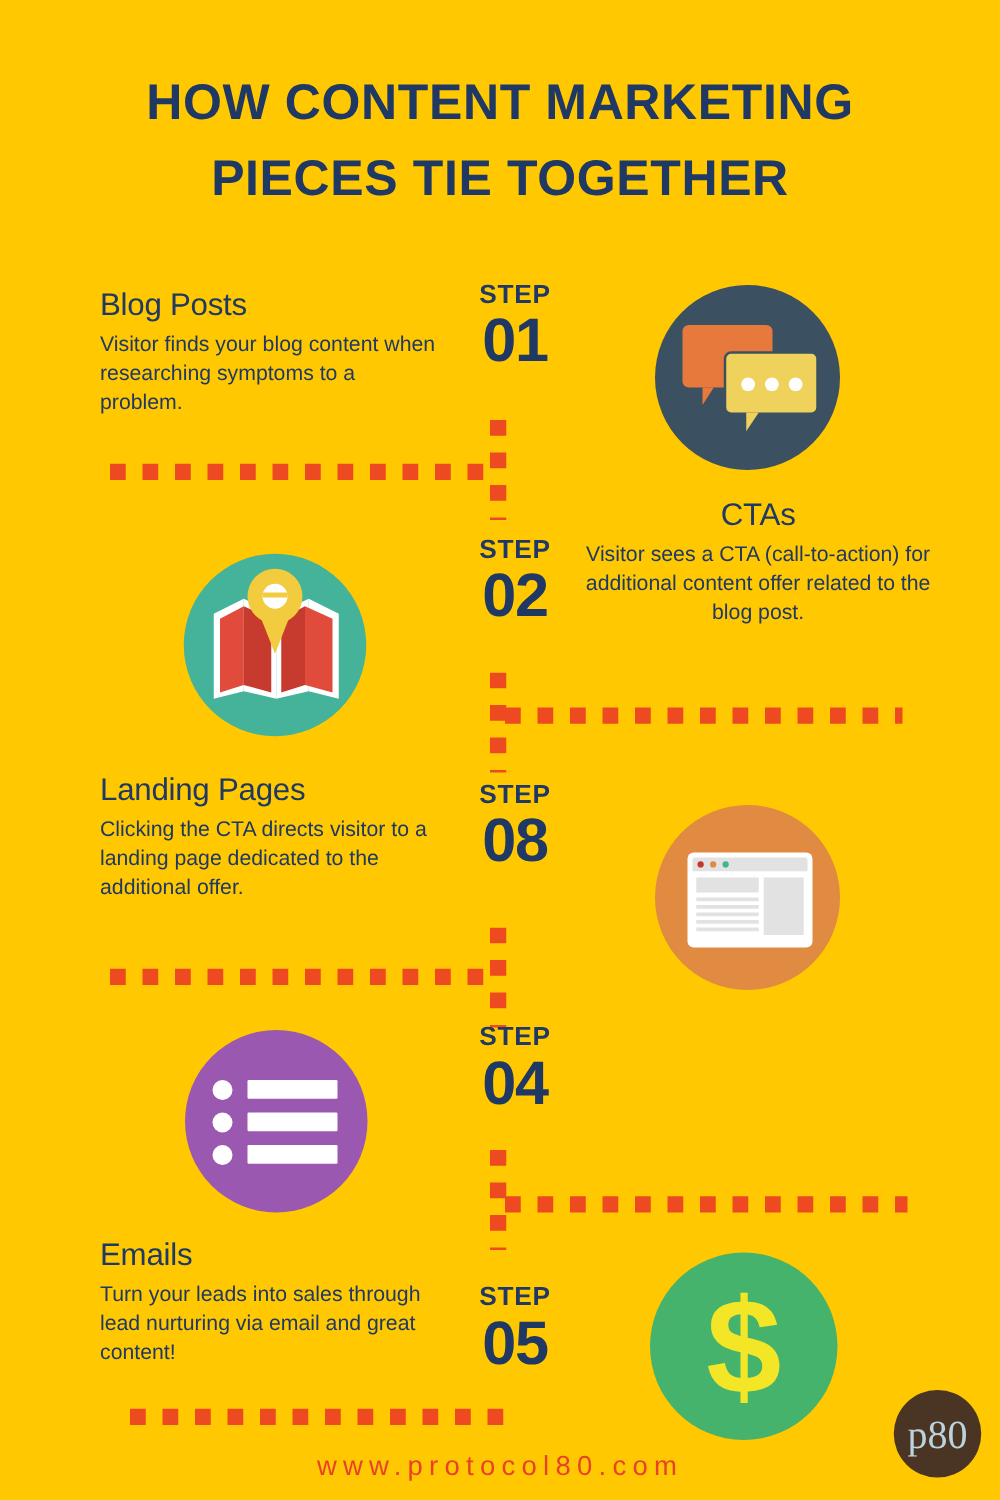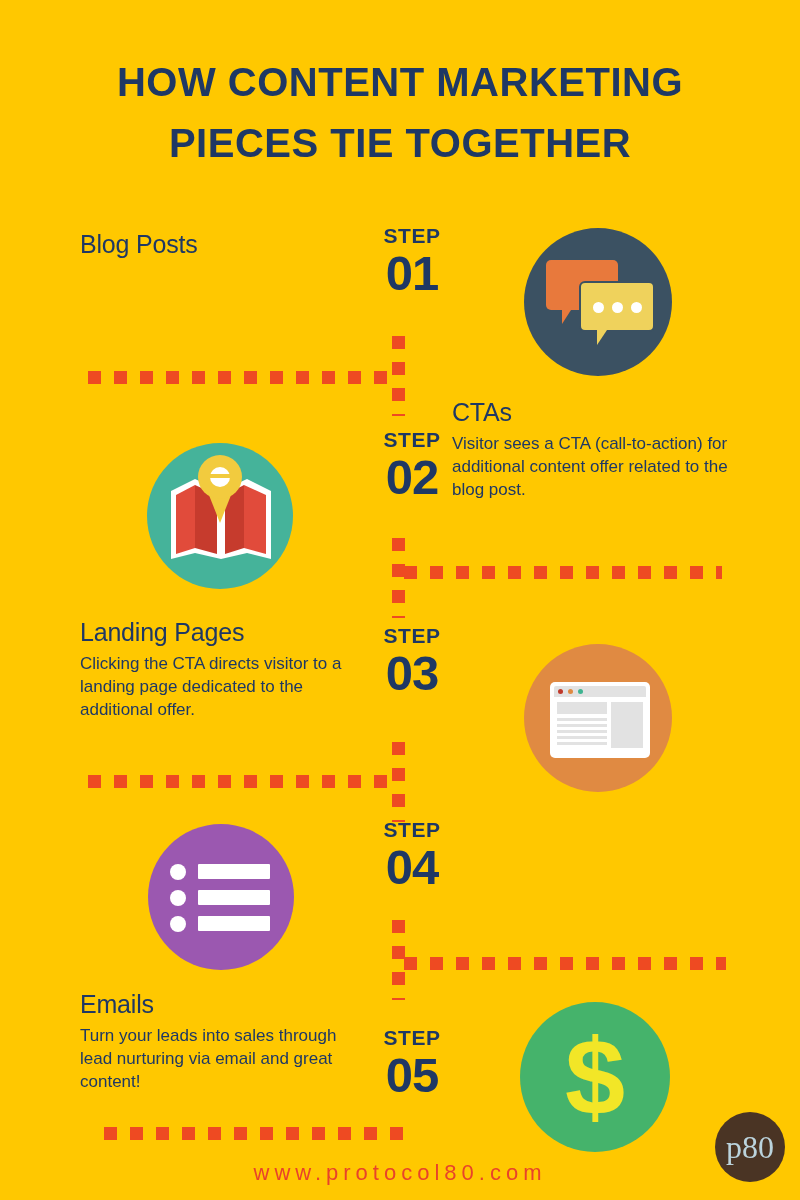--- a/index.html
+++ b/index.html
@@ -68,21 +68,21 @@
     line-height: 33px;
     letter-spacing: -0.2px;
   }
   .block p {
     margin: 0;
     font-size: 17px;
     line-height: 23px;
     font-weight: normal;
   }
   .block.left  { left: 80px; width: 270px; text-align: left; }
-  .block.right { left: 452px; width: 285px; text-align: left; }
+  .block.right { left: 464px; width: 285px; text-align: center; }
 
   
   .icon-circle {
     position: absolute;
     border-radius: 50%;
   }
 
   
   .bubble-a {
     position: absolute;
@@ -258,20 +258,21 @@
 
 <div class="canvas">
 
   <div class="title">
     <span class="line">HOW CONTENT MARKETING</span>
     <span class="line">PIECES TIE TOGETHER</span>
   </div>
 
   <div class="block left" style="top:228px;">
     <h2>Blog Posts</h2>
+    <p>Visitor finds your blog content when researching symptoms to a problem.</p>
   </div>
   <div class="step-col" style="top:224px;">
     <div class="step-word">STEP</div>
     <div class="step-num">01</div>
   </div>
   <div class="icon-circle" style="left:524px; top:228px; width:148px; height:148px; background:#3B5162;">
     <div class="bubble-a"></div>
     <div class="bubble-b">
       <div class="bdot" style="left:12px;"></div>
       <div class="bdot" style="left:31px;"></div>
@@ -309,21 +310,21 @@
 
   <div class="dash-v" style="left:392px; top:538px; height:80px;"></div>
   <div class="dash-h" style="left:404px; top:566px; width:318px;"></div>
 
   <div class="block left" style="top:616px;">
     <h2>Landing Pages</h2>
     <p>Clicking the CTA directs visitor to a landing page dedicated to the additional offer.</p>
   </div>
   <div class="step-col" style="top:624px;">
     <div class="step-word">STEP</div>
-    <div class="step-num">03</div>
+    <div class="step-num">08</div>
   </div>
   <div class="icon-circle" style="left:524px; top:644px; width:148px; height:148px; background:#E08A42;">
     <div class="win">
       <div class="win-bar">
         <span class="wdot" style="left:4px;  background:#C0392B;"></span>
         <span class="wdot" style="left:14px; background:#E08A42;"></span>
         <span class="wdot" style="left:24px; background:#3FB491;"></span>
       </div>
       <div class="win-body">
         <div class="win-main">

